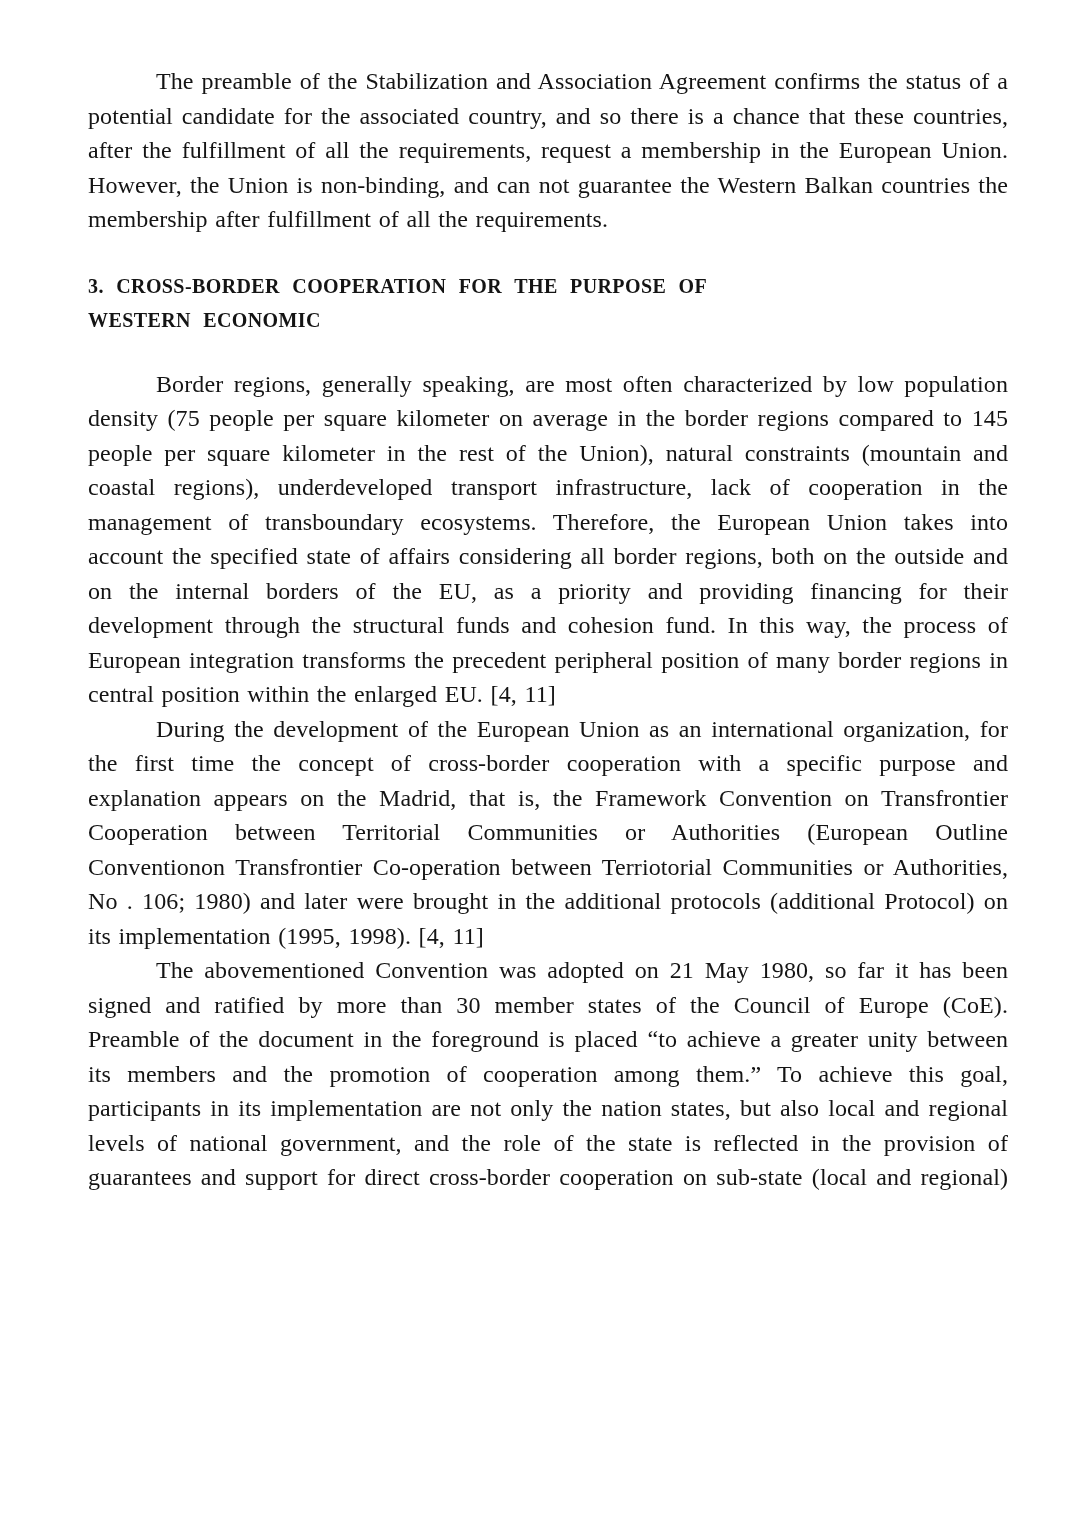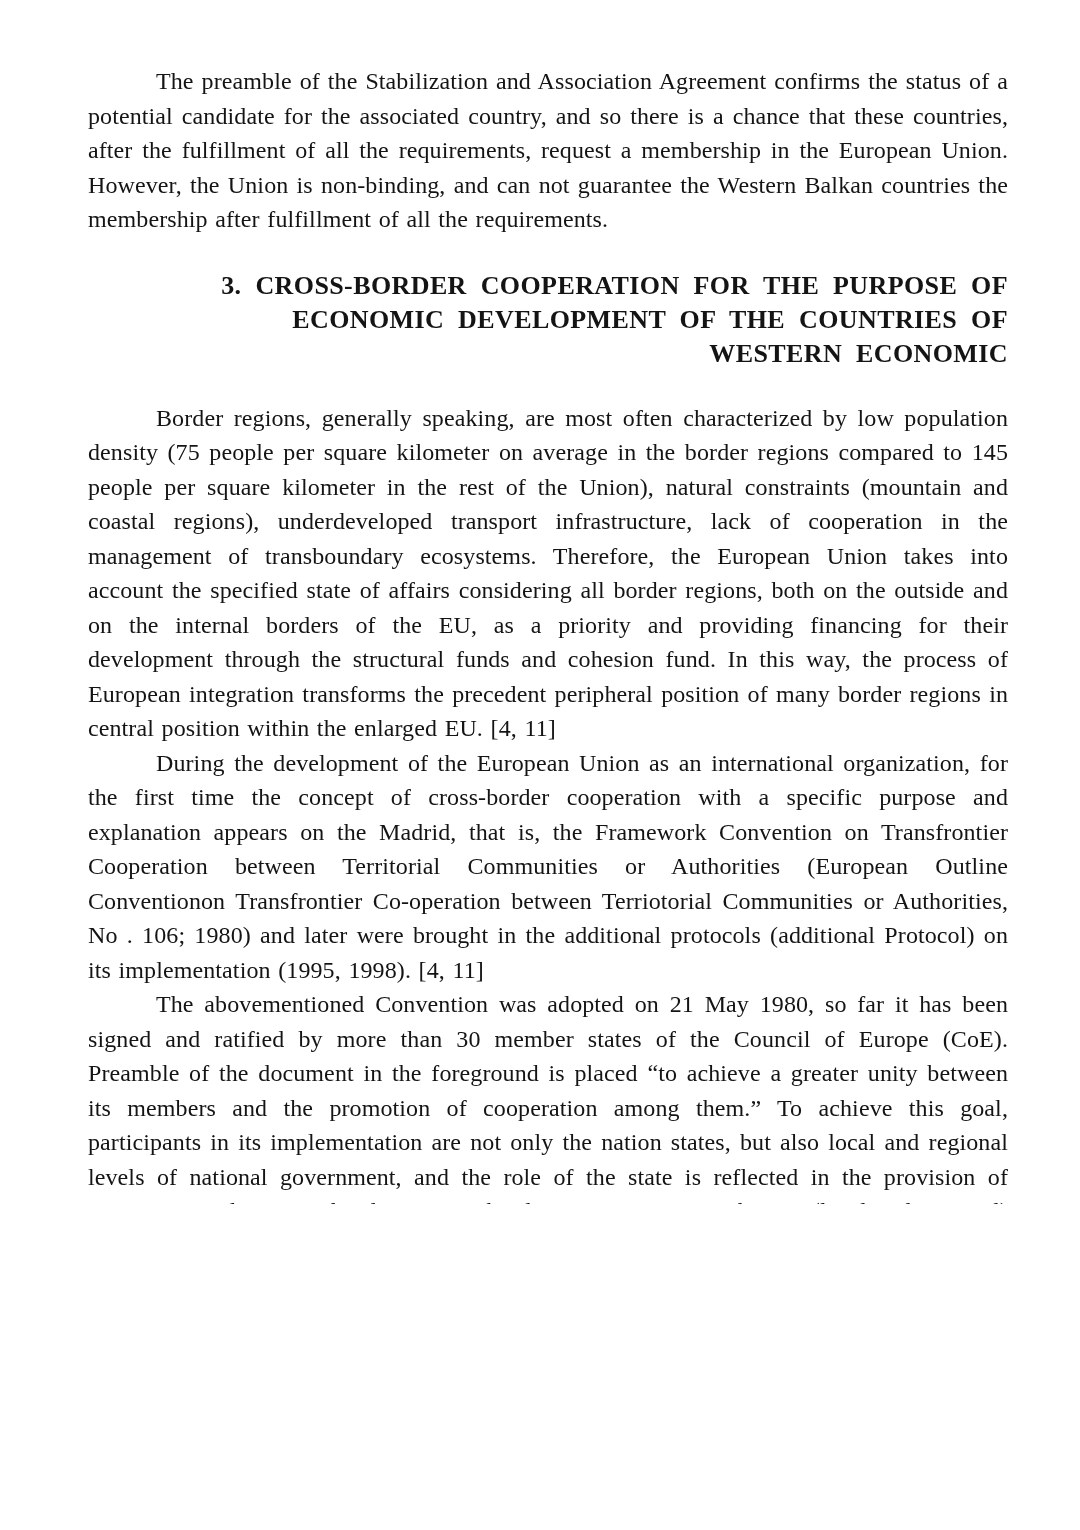--- a/index.html
+++ b/index.html
@@ -22,24 +22,24 @@
     margin: 0;
     font-size: 24px;
     line-height: 34.5px;
     text-align: justify;
     text-indent: 68px;
     letter-spacing: 0.1px;
     word-spacing: 1.5px;
   }
   .section-heading {
     margin: 32px 0 30px 0;
-    font-size: 26px;
+    font-size: 20px;
     line-height: 34px;
     font-weight: bold;
-    text-align: right;
+    text-align: left;
     word-spacing: 7px;
     letter-spacing: 0.4px;
     font-family: Liberation Serif, serif;
   }
   .heading-line {
     display: block;
   }
   .page-number {
     position: absolute;
     left: 0;
@@ -53,21 +53,20 @@
 </style>
 </head>
 <body>
 
 <div class="page">
 
   <p class="body-para">The preamble of the Stabilization and Association Agreement confirms the status of a potential candidate for the associated country, and so there is a chance that these countries, after the fulfillment of all the requirements, request a membership in the European Union. However, the Union is non-binding, and can not guarantee the Western Balkan countries the membership after fulfillment of all the requirements.</p>
 
   <h2 class="section-heading">
     <span class="heading-line">3. CROSS-BORDER COOPERATION FOR THE PURPOSE OF</span>
-    <span class="heading-line">ECONOMIC DEVELOPMENT OF THE COUNTRIES OF</span>
     <span class="heading-line">WESTERN ECONOMIC</span>
   </h2>
 
   <p class="body-para">Border regions, generally speaking, are most often characterized by low population density (75 people per square kilometer on average in the border regions compared to 145 people per square kilometer in the rest of the Union), natural constraints (mountain and coastal regions), underdeveloped transport infrastructure, lack of cooperation in the management of transboundary ecosystems. Therefore, the European Union takes into account the specified state of affairs considering all border regions, both on the outside and on the internal borders of the EU, as a priority and providing financing for their development through the structural funds and cohesion fund. In this way, the process of European integration transforms the precedent peripheral position of many border regions in central position within the enlarged EU. [4, 11]</p>
 
   <p class="body-para">During the development of the European Union as an international organization, for the first time the concept of cross-border cooperation with a specific purpose and explanation appears on the Madrid, that is, the Framework Convention on Transfrontier Cooperation between Territorial Communities or Authorities (European Outline Conventionon Transfrontier Co-operation between Terriotorial Communities or Authorities, No . 106; 1980) and later were brought in the additional protocols (additional Protocol) on its implementation (1995, 1998). [4, 11]</p>
 
   <p class="body-para">The abovementioned Convention was adopted on 21 May 1980, so far it has been signed and ratified by more than 30 member states of the Council of Europe (CoE). Preamble of the document in the foreground is placed “to achieve a greater unity between its members and the promotion of cooperation among them.” To achieve this goal, participants in its implementation are not only the nation states, but also local and regional levels of national government, and the role of the state is reflected in the provision of guarantees and support for direct cross-border cooperation on sub-state (local and regional) levels. In Article 2 of this Convention, the term cross-border cooperation can be defined in terms of “agreed-upon activities designed to strengthen the good neighborly relations between territorial communities and authorities within the jurisdiction of two or more parties and the conclusion of any agreement and arrangement necessary for</p>
 
   <div class="page-number">46</div>

